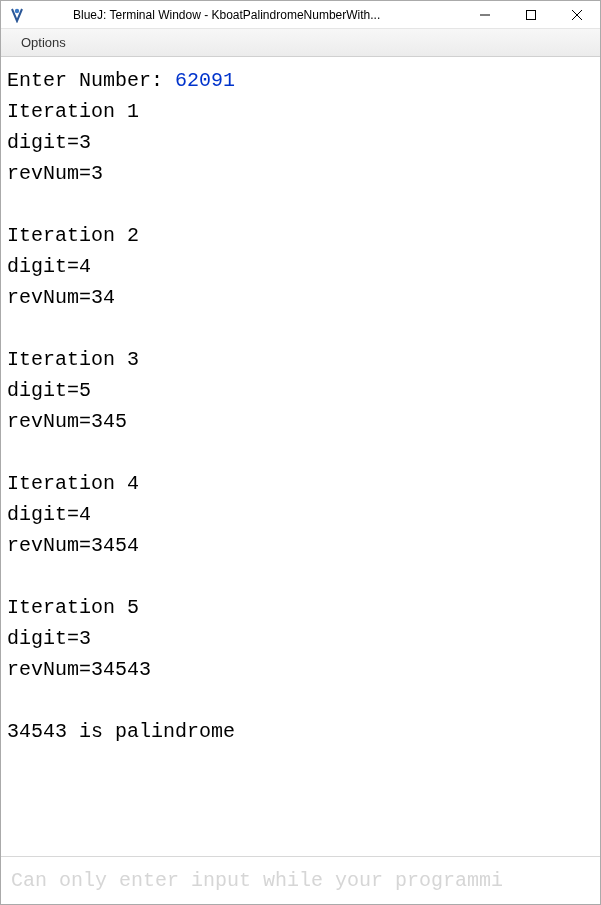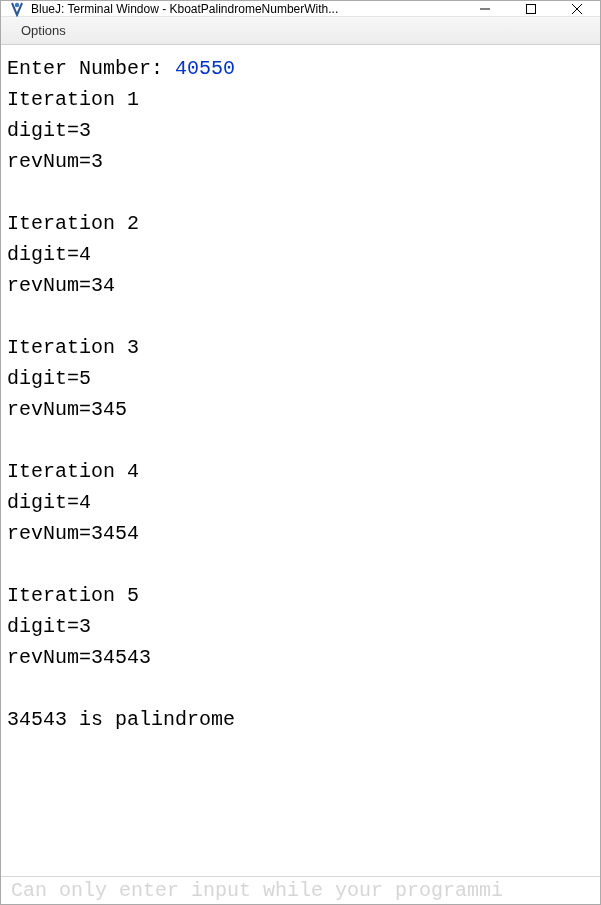--- a/index.html
+++ b/index.html
@@ -10,26 +10,27 @@
     body {
       width: 601px;
       height: 905px;
       background: #ffffff;
       font-family: "Segoe UI", Tahoma, sans-serif;
       display: flex;
       flex-direction: column;
       border: 1px solid #aaa;
     }
     .titlebar {
-      height: 16px;
+      height: 28px;
       background: #ffffff;
       display: flex;
       align-items: center;
       padding: 0 0 0 8px;
       border-bottom: 1px solid #e5e5e5;
+      gap: 42px;
     }
     .app-icon {
       width: 16px;
       height: 16px;
       margin-right: 6px;
       display: flex;
       align-items: center;
       justify-content: center;
     }
     .app-icon svg {
@@ -85,21 +86,21 @@
       font-size: 20px;
       line-height: 1.55;
       color: #000;
       white-space: pre;
       overflow: hidden;
     }
     .terminal-area .user-input {
       color: #0033cc;
     }
     .input-bar {
-      height: 28px;
+      height: 48px;
       background: #ffffff;
       border-top: 1px solid #d8d8d8;
       display: flex;
       align-items: center;
       padding: 0 10px;
       font-family: "Consolas", "Courier New", monospace;
       font-size: 20px;
       color: #d6d6d6;
       white-space: nowrap;
       overflow: hidden;
@@ -133,21 +134,21 @@
           <line x1="10" y1="0" x2="0" y2="10" stroke="#000" stroke-width="1"></line>
         </svg>
     </div>
   </div>
 </div>
 
 <div class="menubar">
   <span class="menu-item">Options</span>
 </div>
 
-<div class="terminal-area"><span>Enter Number: </span><span class="user-input">40550</span>
+<div class="terminal-area"><span>Enter Number: </span><span class="user-input">62091</span>
 <span id="terminal-lines">Iteration 1
 digit=3
 revNum=3
 
 Iteration 2
 digit=4
 revNum=34
 
 Iteration 3
 digit=5

